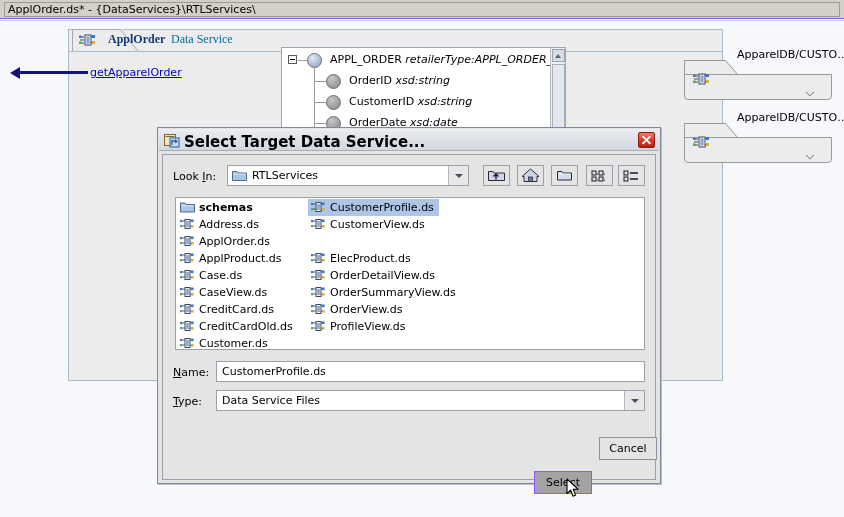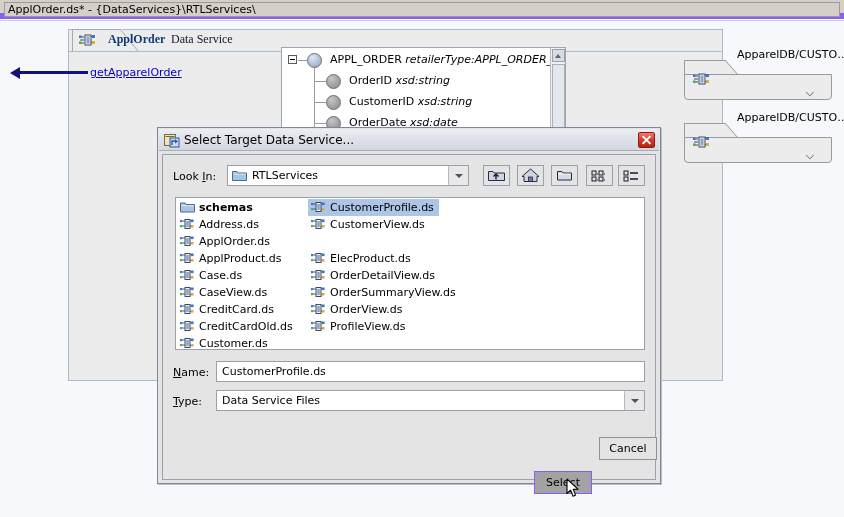--- a/index.html
+++ b/index.html
@@ -17,21 +17,21 @@
     color: #000;
     position: relative;
   }
 
   
   #titlebar {
     position: absolute;
     left: 0; top: 0;
     width: 844px; height: 19px;
     background: #d4d0c8;
-    border-bottom: 6px solid #8b5cf6;
+    border-bottom: 1px solid #8b5cf6;
     box-sizing: border-box;
   }
   #titlebar .tb-inner {
     position: absolute;
     left: 4px; top: 2px;
     right: 4px; height: 15px;
     border: 1px solid #9a9a9a;
     background: #d4d0c8;
     box-sizing: border-box;
   }
@@ -101,21 +101,21 @@
     left: 40px; top: 3px;
     font-size: 12px;
     font-weight: bold;
     color: #123a7a;
     white-space: nowrap;
   }
   #tab-sub {
     position: absolute;
     left: 103px; top: 3px;
     font-size: 12px;
-    color: #0f172a;
+    color: #0369a1;
     white-space: nowrap;
   }
   #tab-underline {
     position: absolute;
     left: 68px; top: 32px;
     width: 655px; height: 1px;
     background: #a8bcd0;
   }
 
   
@@ -312,22 +312,22 @@
     box-sizing: border-box;
   }
   #dlg-icon {
     position: absolute;
     left: 5px; top: 3px;
     width: 16px; height: 16px;
   }
   #dlg-title {
     position: absolute;
     left: 25px; top: 4px;
-    font-size: 12px;
-    font-weight: normal;
+    font-size: 15px;
+    font-weight: bold;
     color: #000;
     white-space: nowrap;
   }
   #dlg-close {
     position: absolute;
     right: 4px; top: 3px;
     width: 17px; height: 16px;
     background: linear-gradient(to bottom, #f07a70 0%, #d63b2c 50%, #b42415 100%);
     border: 1px solid #8e1b0f;
     border-radius: 2px;

